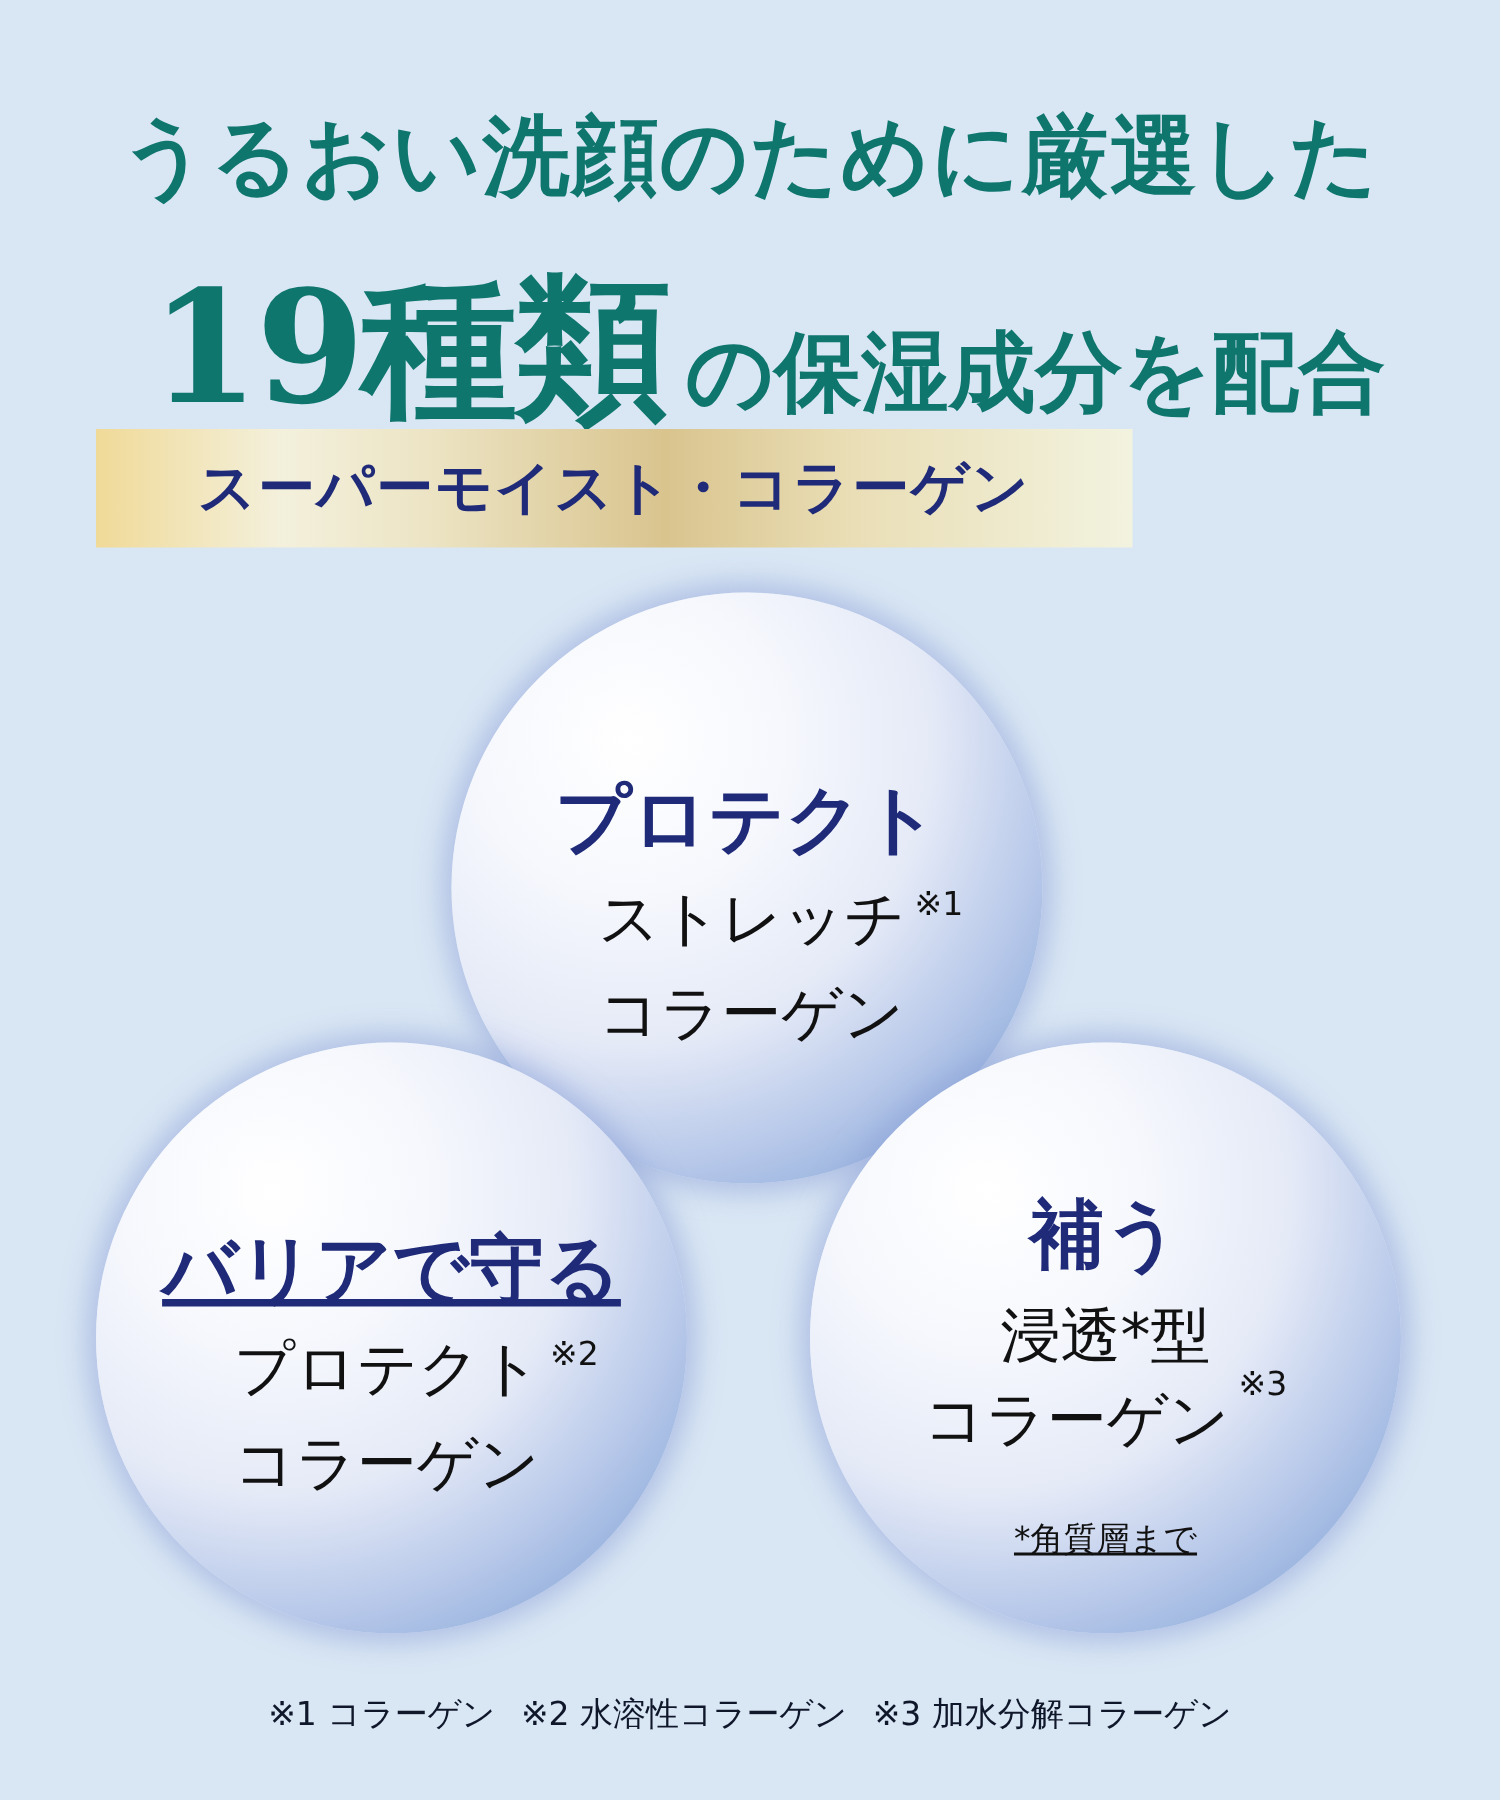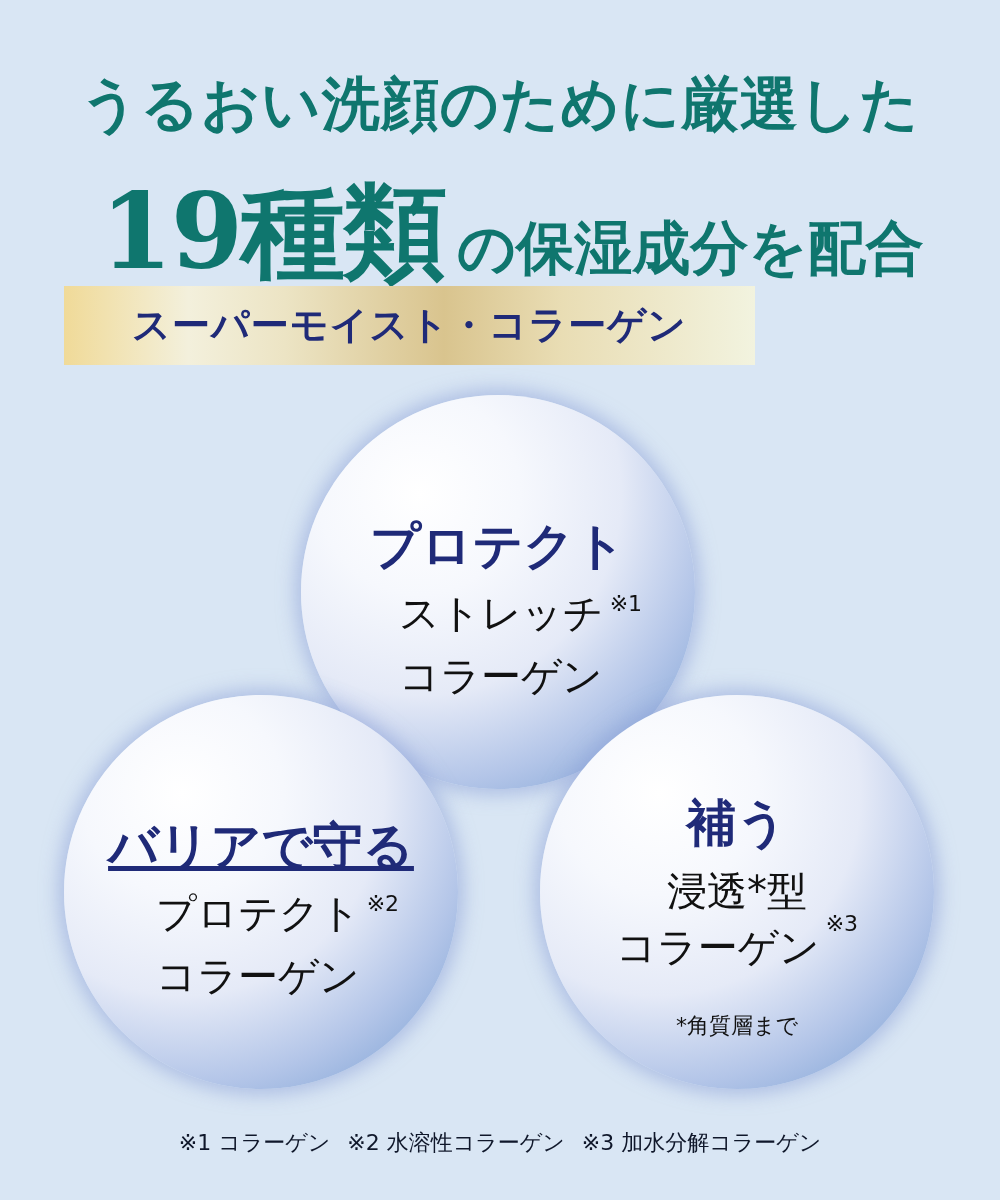--- a/index.html
+++ b/index.html
@@ -46,21 +46,21 @@
     position: absolute; color: #111; white-space: nowrap;
     font-family: "DejaVu Sans", "Liberation Sans", sans-serif;
     font-size: 40px; line-height: 56px;
   }
   .note-mark {
     font-size: 22px; position: relative; top: -16px; margin-left: 6px;
   }
   .b-foot {
     position: absolute; left: 0; width: 100%; text-align: center;
     font-family: "DejaVu Sans", "Liberation Sans", sans-serif;
-    font-size: 22px; color: #111;
+    font-size: 22px; color: #111; text-decoration: underline;
   }
 
   .footnotes {
     position: absolute; left: 0; top: 1128px; width: 1000px; text-align: center;
     font-family: "DejaVu Sans", "Liberation Sans", sans-serif;
     font-size: 22px; color: #0f172a; white-space: nowrap;
   }
   .footnotes span { margin: 0 5px; }
 </style>
 </head>

